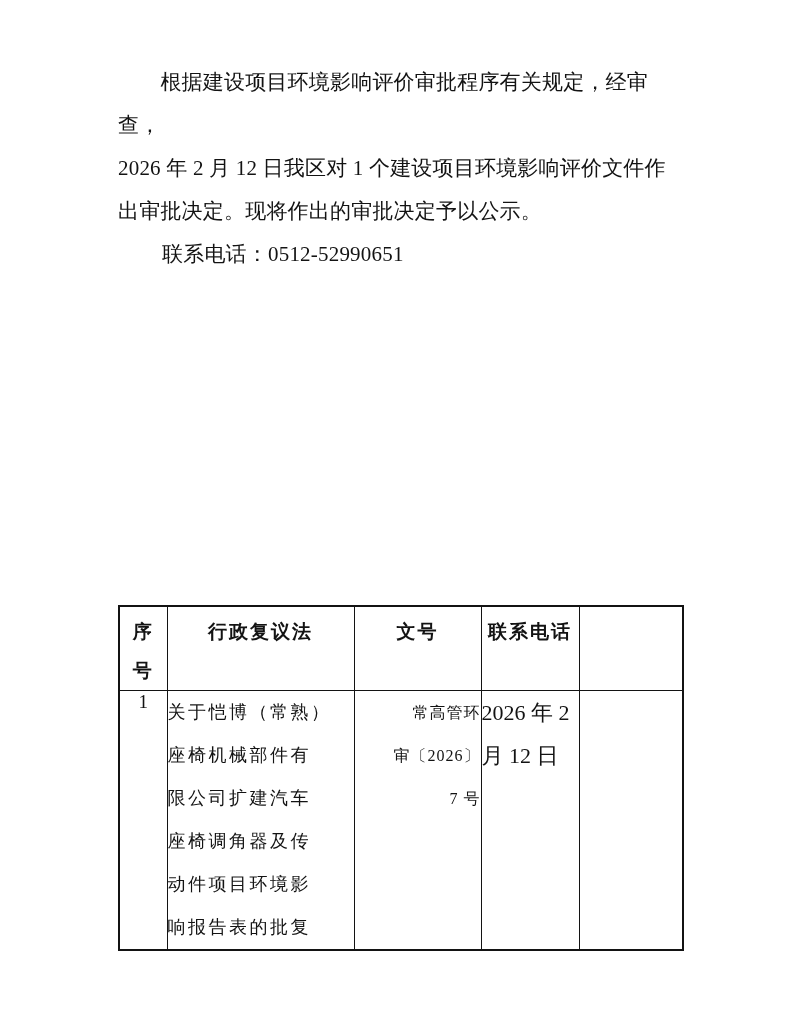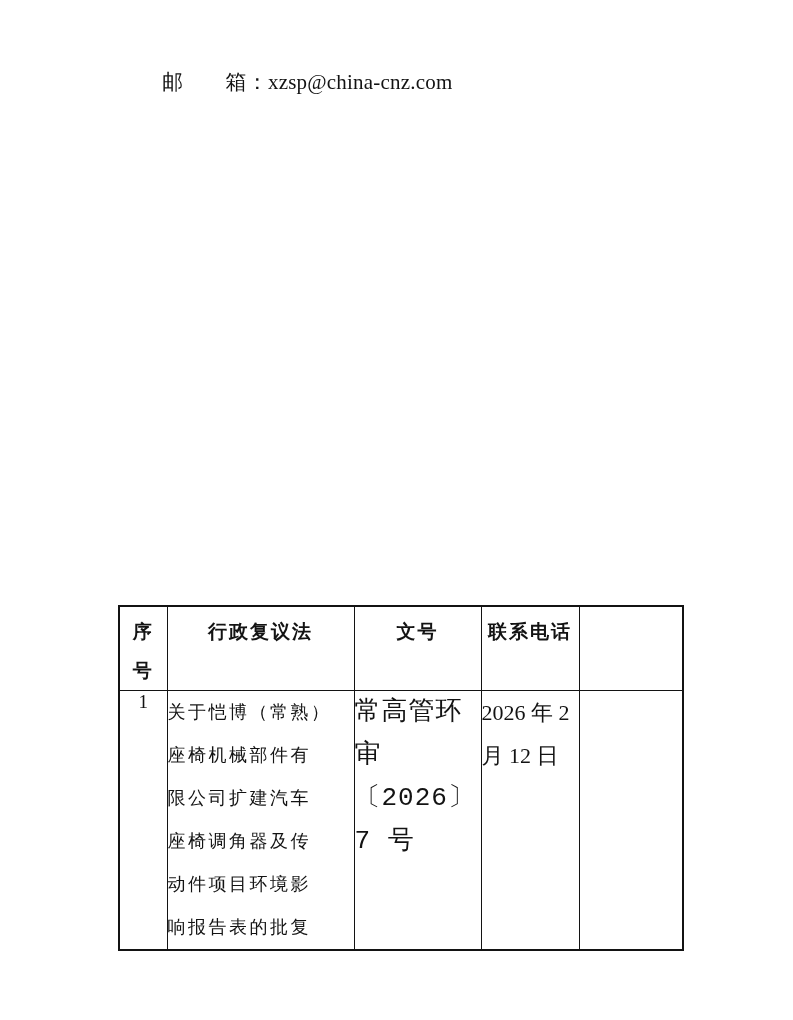--- a/index.html
+++ b/index.html
@@ -71,42 +71,44 @@
   }
   .cell-name {
     font-size: 18px;
     line-height: 43px;
     padding: 6px 3px 0 6px;
     letter-spacing: 2.5px;
     text-align: left;
     margin-left: 11px;
   }
   .cell-number {
-    font-size: 26px;
+    font-size: 16px;
     line-height: 43px;
     padding-top: 6px;
-    text-align: left;
+    text-align: right;
     letter-spacing: 1px;
-    font-family: Liberation Mono, monospace;
   }
   .cell-date {
     font-size: 22px;
     line-height: 43px;
     padding-top: 6px;
     padding-left: 7px;
     text-align: left;
   }
 </style>
 </head>
 <body>
 
 <main>
 
   <section class="doc-body">
-    <p class="contact-line"><span>邮　　箱：</span><span>xzsp@china-cnz.com</span></p>
+    <p class="para">　　根据建设项目环境影响评价审批程序有关规定，经审查，
+2026 年 2 月 12 日我区对 1 个建设项目环境影响评价文件作
+出审批决定。现将作出的审批决定予以公示。</p>
+    <p class="contact-line"><span>联系电话：</span><span>0512-52990651</span></p>
   </section>
 
   <table class="doc-table">
     <colgroup>
       <col style="width:48px">
       <col style="width:187px">
       <col style="width:127px">
       <col style="width:98px">
       <col style="width:104px">
     </colgroup>

